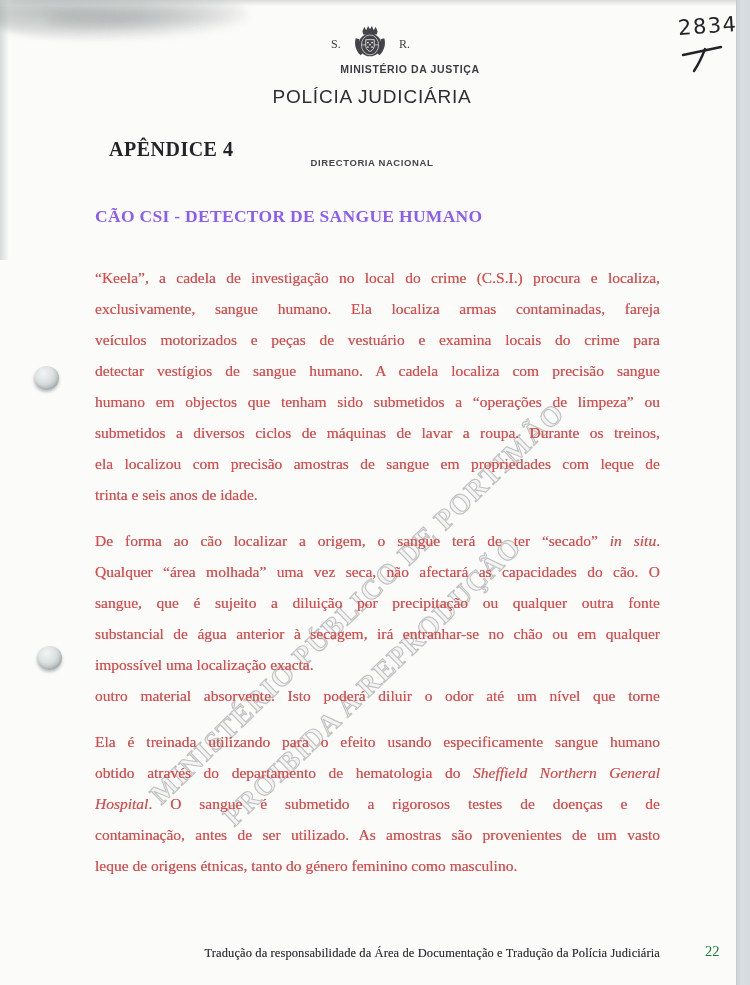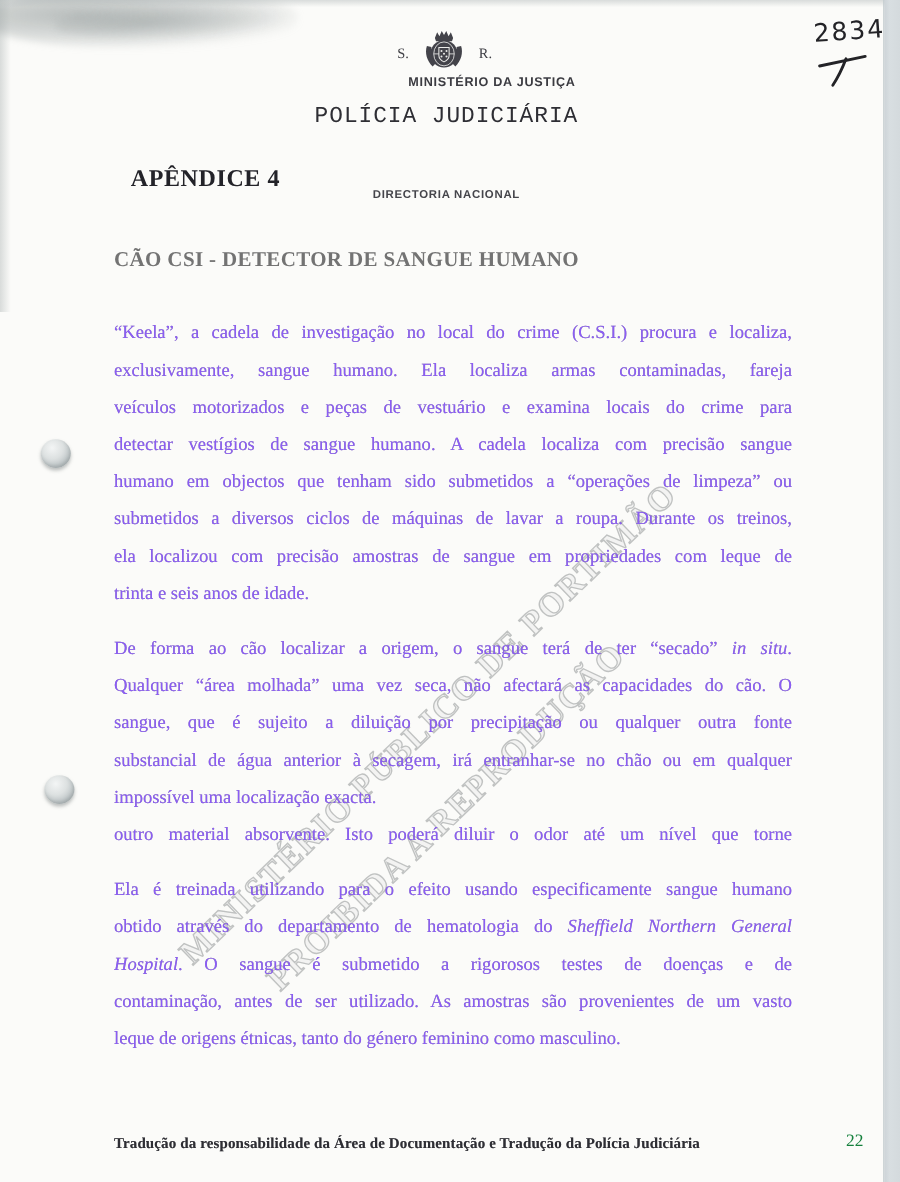--- a/index.html
+++ b/index.html
@@ -56,21 +56,21 @@
   .hdr-s { left:331px; }
   .hdr-r { left:399px; }
   .crest { position:absolute; left:351px; top:24px; z-index:3; }
   .hdr-ministry {
     position:absolute; left:0; top:63px; width:744px; text-align:center; z-index:3;
     font-family:"Liberation Sans", sans-serif; font-weight:bold; font-size:10.5px;
     letter-spacing:0.6px; color:#3b3b41;padding-left:38px;
   }
   .hdr-police {
     position:absolute; left:0; top:86px; width:744px; text-align:center; z-index:3;
-    font-family:Liberation Mono, monospace; font-size:19px;
+    font-family:Liberation Sans, sans-serif; font-size:19px;
     letter-spacing:0.8px; color:#2e2e34;
   }
   .hdr-directorate {
     position:absolute; left:0; top:118px; width:744px; text-align:center; z-index:3;
     font-family:"Liberation Sans", sans-serif; font-weight:bold; font-size:9.5px;
     letter-spacing:0.6px; color:#45454b;margin-top:39px;
   }
   
   .wm {
     position:absolute; white-space:nowrap; z-index:1;
@@ -82,35 +82,35 @@
   }
   .wm-1 { left:155px; top:783px; }
   .wm-2 { left:228px; top:805px; }
   
   .doc-title {
     position:absolute; left:109px; top:138px; z-index:2;
     font-weight:bold; font-size:20px; letter-spacing:0.5px; color:#232329;
   }
   .doc-subtitle {
     position:absolute; left:95px; top:206px; z-index:2;
-    font-weight:bold; font-size:17.5px; letter-spacing:0.3px; color:#737373;
+    font-weight:bold; font-size:17.5px; letter-spacing:0.3px; color:#8b5cf6;
   }
   .body-text {
     position:absolute; left:95px; top:262px; width:565px; z-index:2;
-    font-size:15.5px; color:#8b5cf6;
+    font-size:15.5px; color:#ef4444;
     text-shadow:0 0 0.4px rgba(70,70,75,0.55);
   }
   .para + .para { margin-top:15px; }
   .line { height:31px; line-height:31px; text-align:justify; overflow:hidden; }
   .line.j::after { content:""; display:inline-block; width:100%; height:0; }
   .it { font-style:italic; }
   
   .footer-note {
-    position:absolute; left:95px; top:946px; width:565px; text-align:left; z-index:2;
-    font-size:12.5px; color:#2e2e34; font-weight:bold; letter-spacing:0.1px;
+    position:absolute; left:95px; top:946px; width:565px; text-align:right; z-index:2;
+    font-size:12.5px; color:#2e2e34; font-weight:normal; letter-spacing:0.1px;
     text-shadow:0 0 0.3px rgba(60,60,65,0.5);
   }
   .page-number {
     position:absolute; left:705px; top:943px; z-index:2;
     font-size:14.5px; color:#15803d;
   }
 </style>
 </head>
 <body>
 

